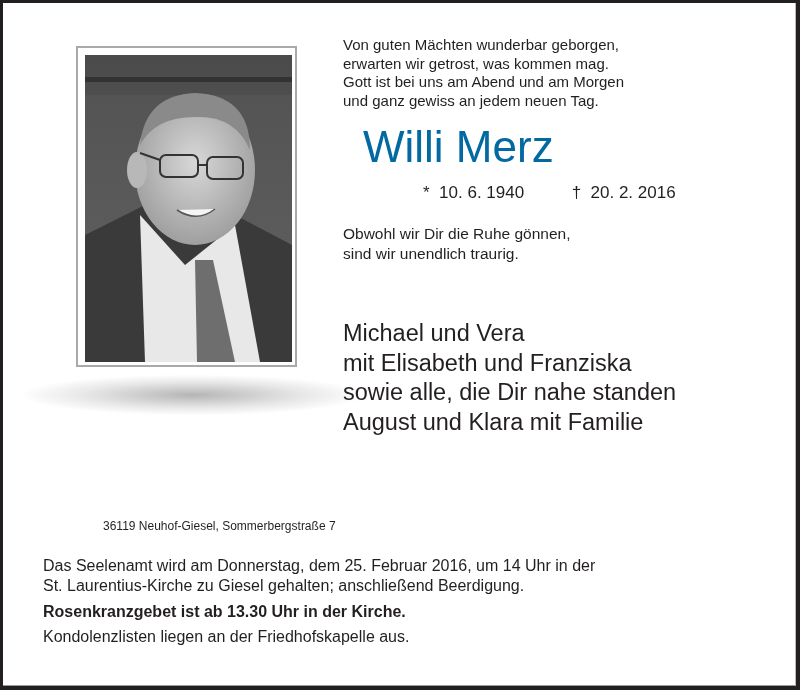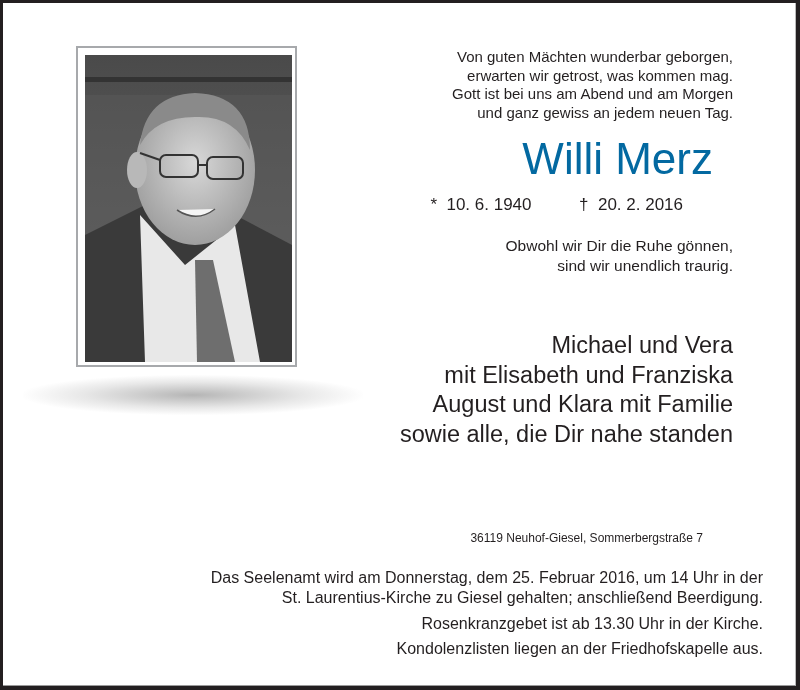--- a/index.html
+++ b/index.html
@@ -1,36 +1,36 @@
 <!DOCTYPE html>
 <html><head>
 <meta charset="utf-8">
 <style>
   html, body { margin:0; padding:0; }
   body { width:800px; height:690px; background:#231f20; position:relative; overflow:hidden;
          font-family:"Liberation Sans", sans-serif; color:#231f20; }
   .card { position:absolute; left:3px; top:3px; width:792px; height:682px; background:#fff;
           border-bottom:1px solid #9a9a9a; border-right:1px solid #bbb; }
-  .c { position:absolute; text-align:right; white-space:nowrap;margin-top:12px; }
+  .c { position:absolute; text-align:left; white-space:nowrap; }
   .photo-frame { position:absolute; left:73px; top:43px; width:221px; height:321px;
                  border:2px solid #a7a9ac; background:#fff; box-sizing:border-box; }
   .photo { position:absolute; left:7px; top:7px; width:207px; height:307px; overflow:hidden;
            background:#6b6b6b; }
   .shadow { position:absolute; left:20px; top:372px; width:340px; height:40px;
             background:radial-gradient(ellipse at center, rgba(120,120,120,0.55) 0%, rgba(160,160,160,0.25) 45%, rgba(255,255,255,0) 72%); }
   .verse { left:340px; width:390px; top:33px; font-size:15px; line-height:18.5px; }
   .name { left:360px; width:350px; top:118px; font-size:44px; line-height:52px; color:#0369a1; }
   .dates { left:420px; width:260px; top:179px; font-size:17px; line-height:22px; }
   .dates span { display:inline-block; }
   .quote { left:340px; width:390px; top:221px; font-size:15.5px; line-height:19.5px; }
   .thanks { left:340px; width:390px; top:286px; font-size:15.5px; line-height:19px; }
   .family { left:340px; width:390px; top:316px; font-size:23.5px; line-height:29.5px; }
   .address { left:100px; width:600px; top:513px; font-size:12px; line-height:20px; }
   .service { left:40px; width:720px; top:553px; font-size:16px; line-height:20px; }
-  .note1 { left:40px; width:720px; top:599px; font-size:16px; line-height:20px; }
+  .note1 { left:40px; width:720px; top:599px; font-size:16px; line-height:20px;font-weight:bold; }
   .note2 { left:40px; width:720px; top:624px; font-size:16px; line-height:20px; }
 </style>
 </head>
 <body>
 
 <div class="card">
 
   <div class="photo-frame">
     <div class="photo">
       <svg width="207" height="307" viewBox="0 0 207 307" xmlns="http://www.w3.org/2000/svg">
@@ -90,22 +90,22 @@
 
   <div class="c quote">
     <div>Obwohl wir Dir die Ruhe gönnen,</div>
     <div>sind wir unendlich traurig.</div>
   </div>
 
 
   <div class="c family">
     <div>Michael und Vera</div>
     <div>mit Elisabeth und Franziska</div>
+    <div>sowie alle, die Dir nahe standen</div>
     <div>August und Klara mit Familie</div>
-    <div>sowie alle, die Dir nahe standen</div>
   </div>
 
   <div class="c address">36119 Neuhof-Giesel, Sommerbergstraße 7</div>
 
   <div class="c service">
     <div>Das Seelenamt wird am Donnerstag, dem 25. Februar 2016, um 14 Uhr in der</div>
     <div>St. Laurentius-Kirche zu Giesel gehalten; anschließend Beerdigung.</div>
   </div>
 
   <div class="c note1">Rosenkranzgebet ist ab 13.30 Uhr in der Kirche.</div>

